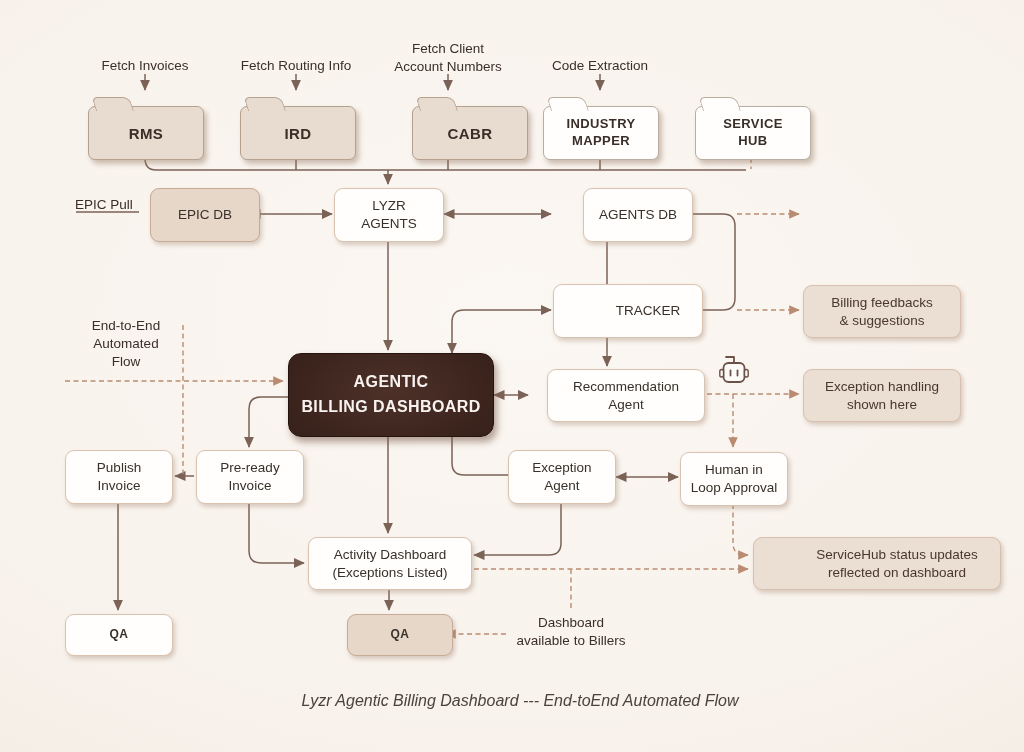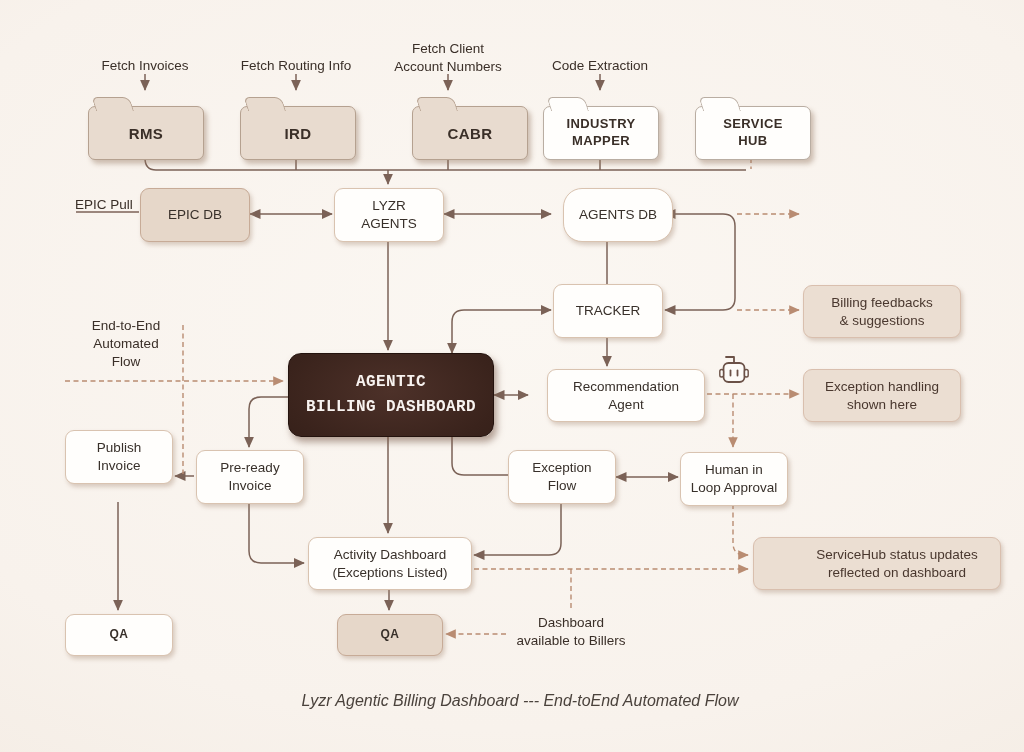--- a/index.html
+++ b/index.html
@@ -16,21 +16,21 @@
   .lbl{position:absolute;white-space:pre-line;text-align:center;font-size:13.5px;line-height:1.32;color:#3a2f28;}
   .lbl.left{text-align:left;}
 
   .node{
     position:absolute;display:flex;align-items:center;justify-content:center;
     text-align:center;white-space:pre-line;font-size:13.5px;line-height:1.32;
     background:#fffefc;border:1.5px solid #d9c3b0;border-radius:9px;
     box-shadow:2px 3px 4px rgba(163,134,114,0.38);color:#38302a;
   }
   .node.beige{background:#ebded2;border-color:#d9bfae;color:#49372e;}
-  .node.tan{background:#e6d7c9;border-color:#c7ab97;}
+  .node.tan{background:#e6d7c9;border-color:#c7ab97;margin-left:10px;}
   .node.qa{font-weight:bold;font-size:12px;letter-spacing:.5px;}
   .node.dark{
     background:radial-gradient(95% 130% at 50% 45%, #4d3129 0%, #3a231c 55%, #2d1a14 100%);
     border:1px solid #24130e;border-radius:13px;color:#f8f3f0;
     font-weight:bold;font-size:16px;letter-spacing:.4px;line-height:1.55;
     box-shadow:3px 5px 7px rgba(120,90,72,0.55);
   }
 
   .folder{
     position:absolute;display:flex;align-items:center;justify-content:center;
@@ -131,42 +131,42 @@
   <div class="folder beige big" style="left:412px;top:106px;width:114px;height:52px;"><span class="tab"></span><span>CABR</span></div>
   <div class="folder white small" style="left:543px;top:106px;width:114px;height:52px;"><span class="tab"></span><span>INDUSTRY
 MAPPER</span></div>
   <div class="folder white small" style="left:695px;top:106px;width:114px;height:52px;"><span class="tab"></span><span>SERVICE
 HUB</span></div>
 
   <div class="lbl left" style="left:75px;top:196px;width:70px;">EPIC Pull</div>
   <div class="node tan" style="left:140px;top:188px;width:108px;height:52px;">EPIC DB</div>
   <div class="node" style="left:334px;top:188px;width:108px;height:52px;">LYZR
 AGENTS</div>
-  <div class="node" style="left:563px;top:188px;width:108px;height:52px;border-radius:19px;">AGENTS DB</div>
+  <div class="node" style="left:583px;top:188px;width:108px;height:52px;">AGENTS DB</div>
 
-  <div class="node" style="left:553px;top:284px;width:108px;height:52px;">TRACKER</div>
+  <div class="node" style="left:553px;top:284px;width:108px;height:52px;padding-left:40px;">TRACKER</div>
   <div class="node beige" style="left:803px;top:285px;width:156px;height:51px;">Billing feedbacks
 &amp; suggestions</div>
 
   <div class="lbl" style="left:56px;top:317px;width:140px;">End-to-End
 Automated
 Flow</div>
-  <div class="node dark" style="left:288px;top:353px;width:204px;height:82px;font-family:Liberation Mono, monospace;">AGENTIC
+  <div class="node dark" style="left:288px;top:353px;width:204px;height:82px;">AGENTIC
 BILLING DASHBOARD</div>
   <div class="node" style="left:530px;top:369px;width:156px;height:51px;margin-left:17px;">Recommendation
 Agent</div>
   <div class="node beige" style="left:803px;top:369px;width:156px;height:51px;">Exception handling
 shown here</div>
 
-  <div class="node" style="left:65px;top:430px;width:106px;height:52px;">Publish
+  <div class="node" style="left:65px;top:450px;width:106px;height:52px;">Publish
 Invoice</div>
   <div class="node" style="left:196px;top:450px;width:106px;height:52px;">Pre-ready
 Invoice</div>
   <div class="node" style="left:508px;top:450px;width:106px;height:52px;">Exception
-Flow</div>
+Agent</div>
   <div class="node" style="left:680px;top:452px;width:106px;height:52px;">Human in
 Loop Approval</div>
 
   <div class="node" style="left:308px;top:537px;width:162px;height:51px;">Activity Dashboard
 (Exceptions Listed)</div>
   <div class="node beige" style="left:753px;top:537px;width:206px;height:51px;padding-left:40px;">ServiceHub status updates
 reflected on dashboard</div>
 
   <div class="node qa" style="left:65px;top:614px;width:106px;height:40px;">QA</div>
   <div class="node qa tan" style="left:337px;top:614px;width:104px;height:40px;">QA</div>

